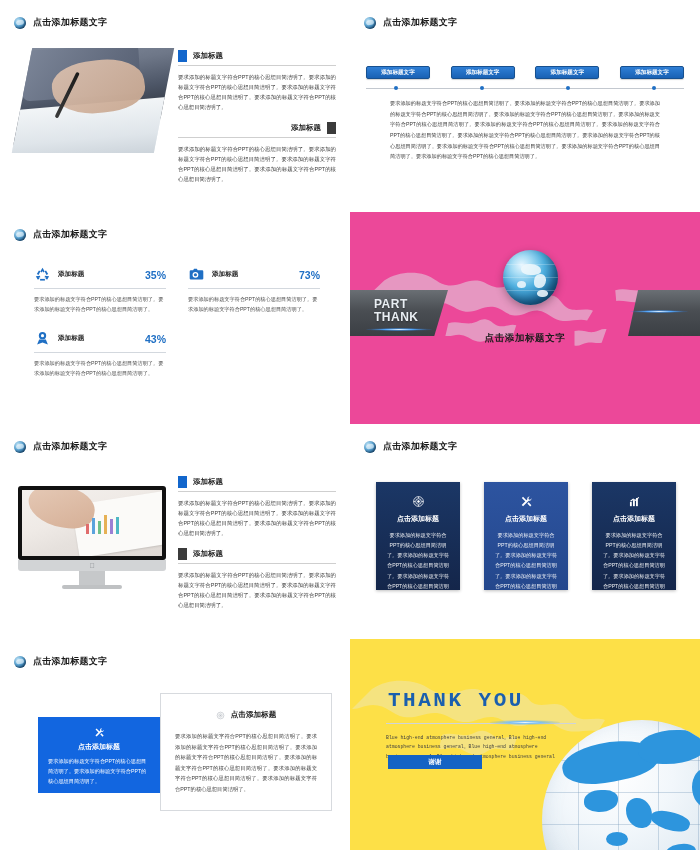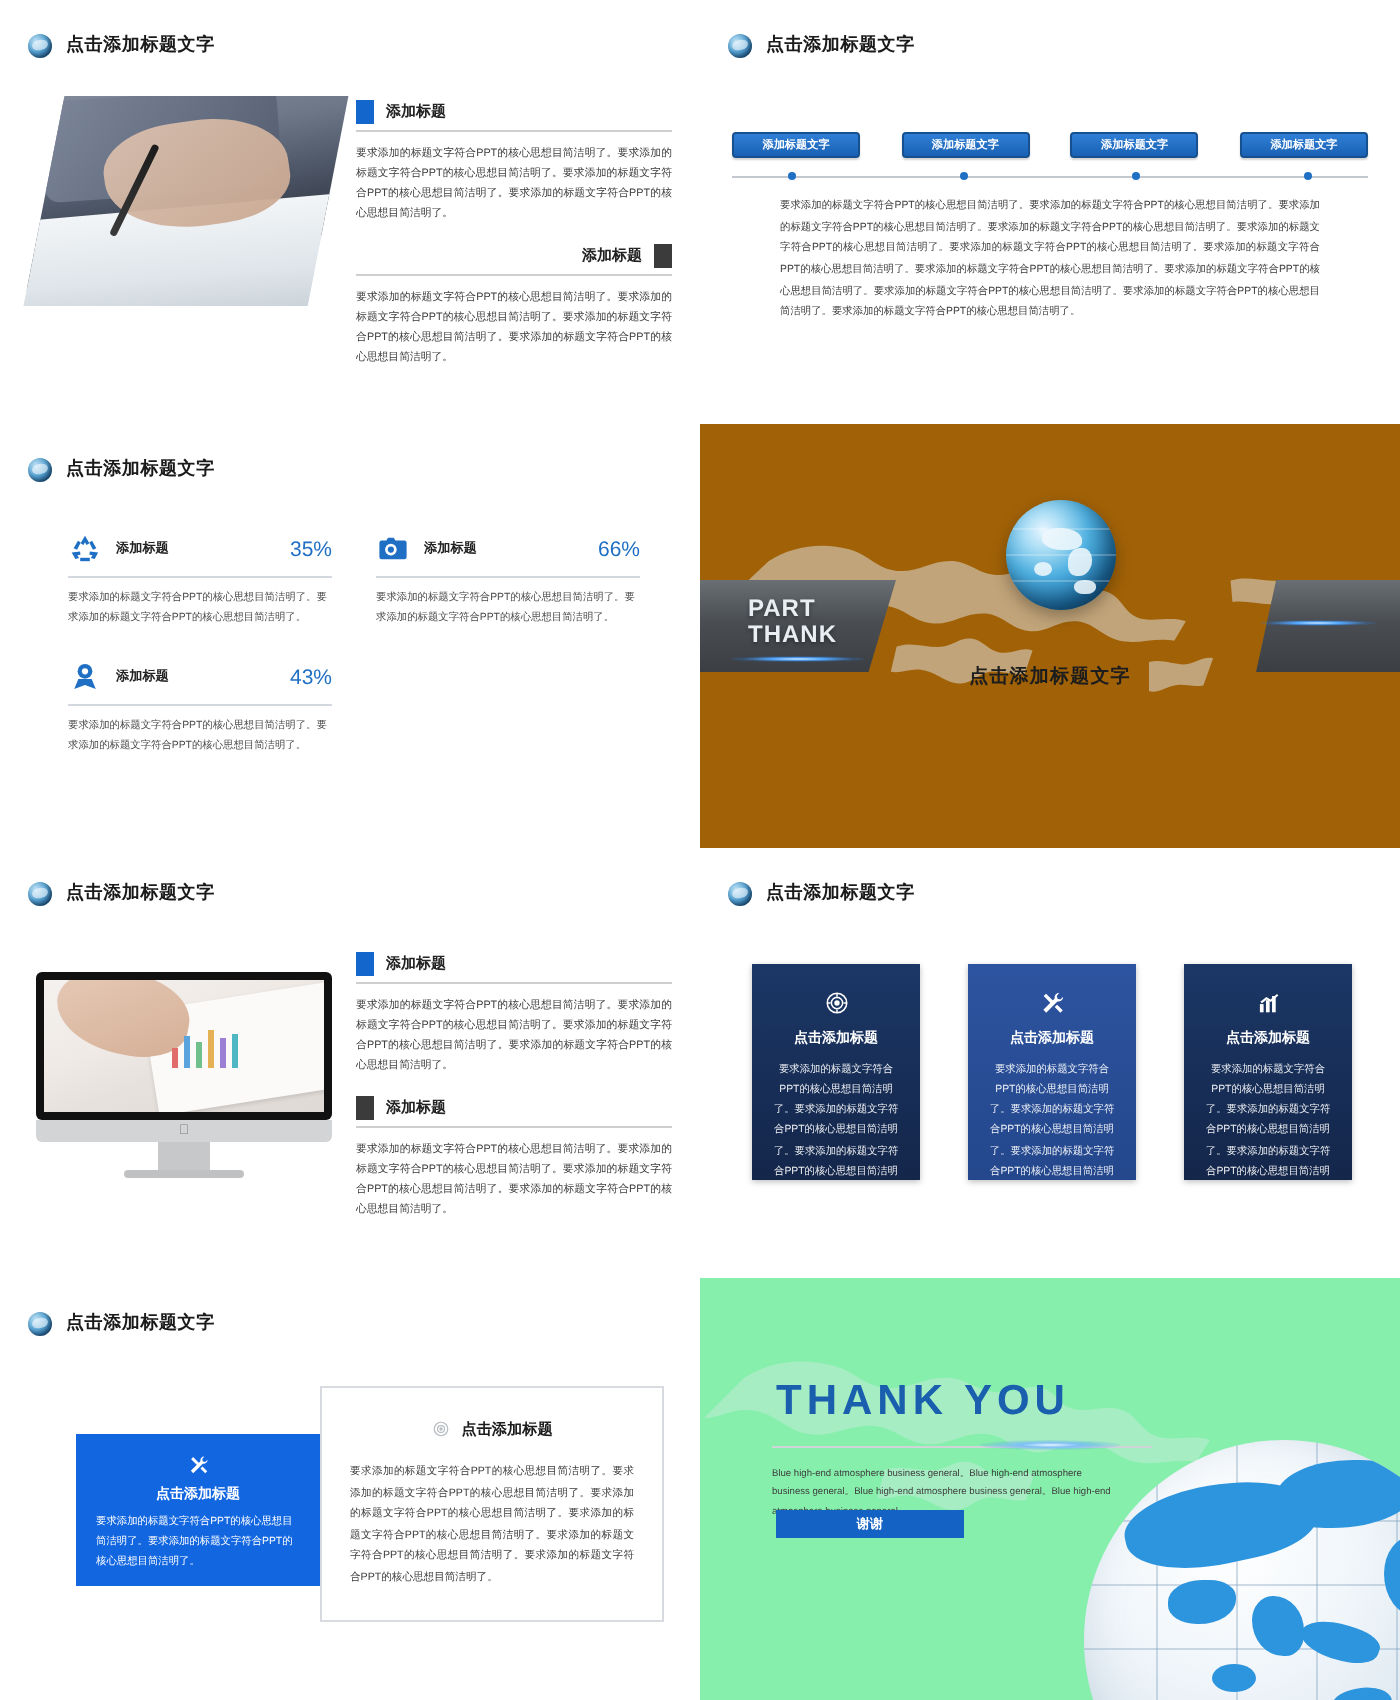--- a/index.html
+++ b/index.html
@@ -115,25 +115,25 @@
   .stats{
     position:absolute;left:34px;top:54px;width:286px;
     display:grid;grid-template-columns:1fr 1fr;gap:16px 22px;
   }
   .stat-top{
     display:flex;align-items:center;gap:7px;
     border-bottom:1px solid #d3d8de;padding-bottom:5px;
   }
   .stat-ico{width:17px;height:17px;flex:0 0 auto;}
   .stat-name{font-size:6.6px;font-weight:bold;color:#222;flex:1;}
-  .stat-pct{font-size:10.5px;font-weight:normal;color:#1f6fc4;text-align:center;}
+  .stat-pct{font-size:10.5px;font-weight:bold;color:#1f6fc4;text-align:center;}
   .stat-body{margin-top:5px;font-size:5.2px;line-height:1.95;color:#4a4a4a;}
 
   
-  .part{position:absolute;inset:0;background:#a16207;overflow:hidden;}
+  .part{position:absolute;inset:0;background:#ec4899;overflow:hidden;}
   .worldmap{
     position:absolute;left:0;top:22px;width:100%;height:165px;opacity:.5;
   }
   .band-l,.band-r{
     position:absolute;top:78px;height:46px;
     background:linear-gradient(180deg,#6a6f74,#4a4e53 45%,#3b3f44);
   }
   .band-l{left:0;width:98px;clip-path:polygon(0 0,100% 0,86% 100%,0 100%);}
   .band-r{right:0;width:72px;clip-path:polygon(14% 0,100% 0,100% 100%,0 100%);}
   .part-label{
@@ -227,21 +227,21 @@
     background:#fff;border:1px solid #d7dade;box-sizing:border-box;
     padding:12px 14px 0;
   }
   .wcard-head{
     display:flex;align-items:center;justify-content:center;gap:6px;margin-bottom:7px;
   }
   .wcard-title{font-size:7.6px;font-weight:bold;color:#1d1d1d;}
   .wcard-body{font-size:5.3px;line-height:2.0;color:#3b3b3b;text-align:justify;}
 
   
-  .ty{position:absolute;inset:0;overflow:hidden;background:#86efac;}
+  .ty{position:absolute;inset:0;overflow:hidden;background:#fde047;font-family:Liberation Mono, monospace;}
   .ty-map{position:absolute;left:0;top:10px;width:100%;height:150px;opacity:.34;}
   .ty-title{
     position:absolute;left:38px;top:50px;
     font-size:21px;font-weight:bold;color:#1a5fae;letter-spacing:2.5px;
   }
   .ty-rule{
     position:absolute;left:36px;top:84px;width:190px;height:1px;background:#cfd4d9;
   }
   .ty-flare{
     position:absolute;left:140px;top:81px;width:70px;height:5px;border-radius:50%;
@@ -353,21 +353,21 @@
       <div>
         <div class="stat-top">
           <span class="stat-ico">
             <svg viewBox="0 0 24 24" width="17" height="17" fill="#1f6fc4">
               <path d="M8.5 4h4l1.2 2H20a1.6 1.6 0 0 1 1.6 1.6v10A1.6 1.6 0 0 1 20 19.2H4A1.6 1.6 0 0 1 2.4 17.6v-10A1.6 1.6 0 0 1 4 6h3.3L8.5 4z"></path>
               <circle cx="10.5" cy="12.4" r="4.1" fill="#ffffff"></circle>
               <circle cx="10.5" cy="12.4" r="2.2" fill="#1f6fc4"></circle>
             </svg>
           </span>
           <span class="stat-name">添加标题</span>
-          <span class="stat-pct">66%</span>
+          <span class="stat-pct">73%</span>
         </div>
         <div class="stat-body">要求添加的标题文字符合PPT的核心思想目简洁明了。要求添加的标题文字符合PPT的核心思想目简洁明了。</div>
       </div>
 
 
       <div>
         <div class="stat-top">
           <span class="stat-ico">
             <svg viewBox="0 0 24 24" width="17" height="17" fill="#1f6fc4">
               <circle cx="12" cy="8" r="5.2"></circle>

